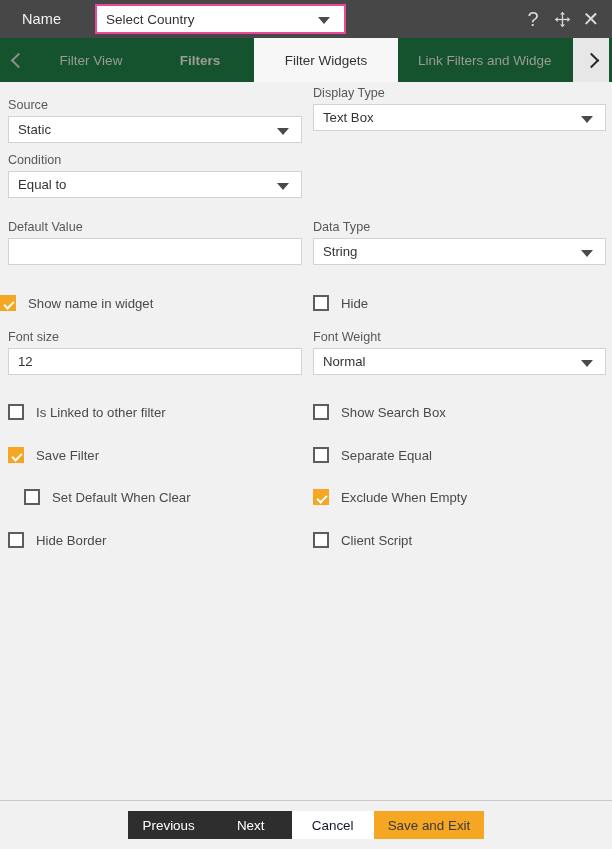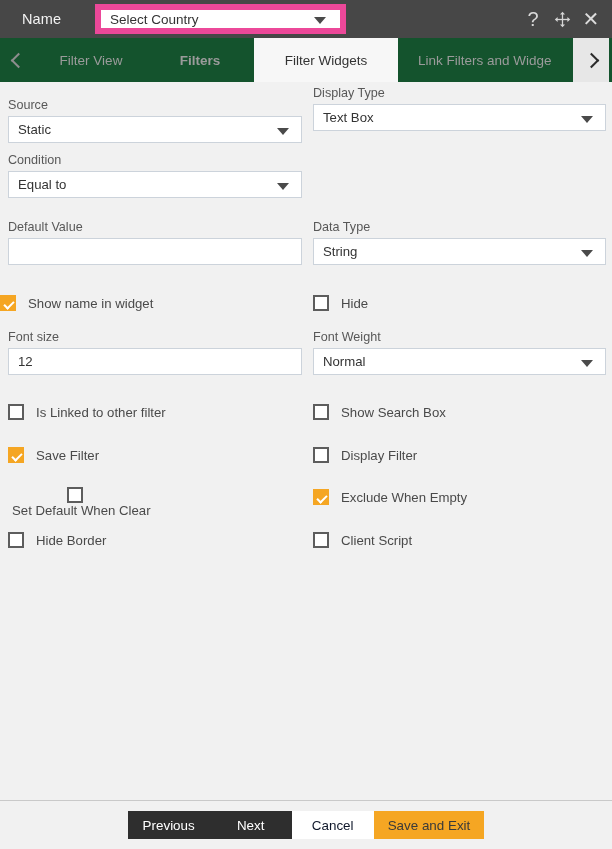--- a/index.html
+++ b/index.html
@@ -28,21 +28,21 @@
     color: #f3f3f3;
     font-size: 14.5px;
     margin-left: 22px;
     letter-spacing: .1px;
     white-space: nowrap;
   }
   .name-select {
     position: absolute; left: 95px; top: 4px;
     width: 251px; height: 30px;
     background: #ffffff;
-    border: 6px solid #ec4899;
+    border: 2px solid #ec4899;
     display: flex; align-items: center;
   }
   .name-select .val {
     font-size: 13.5px; color: #333; margin-left: 9px;
     white-space: nowrap; overflow: hidden;
   }
   .caret {
     position: absolute; right: 14px; top: 50%;
     margin-top: -2px;
     width: 0; height: 0;
@@ -296,24 +296,24 @@
       <span class="cb"></span>
       <span class="cblabel">Show Search Box</span>
     </div>
 
     <div class="cbrow" style="left:8px; top:363px;">
       <span class="cb on"></span>
       <span class="cblabel">Save Filter</span>
     </div>
     <div class="cbrow" style="left:313px; top:363px;">
       <span class="cb"></span>
-      <span class="cblabel">Display Filter</span>
-    </div>
-
-    <div class="cbrow" style="left:0; top:405px;flex-direction:column;">
+      <span class="cblabel">Separate Equal</span>
+    </div>
+
+    <div class="cbrow" style="left:24px; top:405px;">
       <span class="cb"></span>
       <span class="cblabel">Set Default When Clear</span>
     </div>
     <div class="cbrow" style="left:313px; top:405px;">
       <span class="cb on"></span>
       <span class="cblabel">Exclude When Empty</span>
     </div>
 
     <div class="cbrow" style="left:8px; top:448px;">
       <span class="cb"></span>

